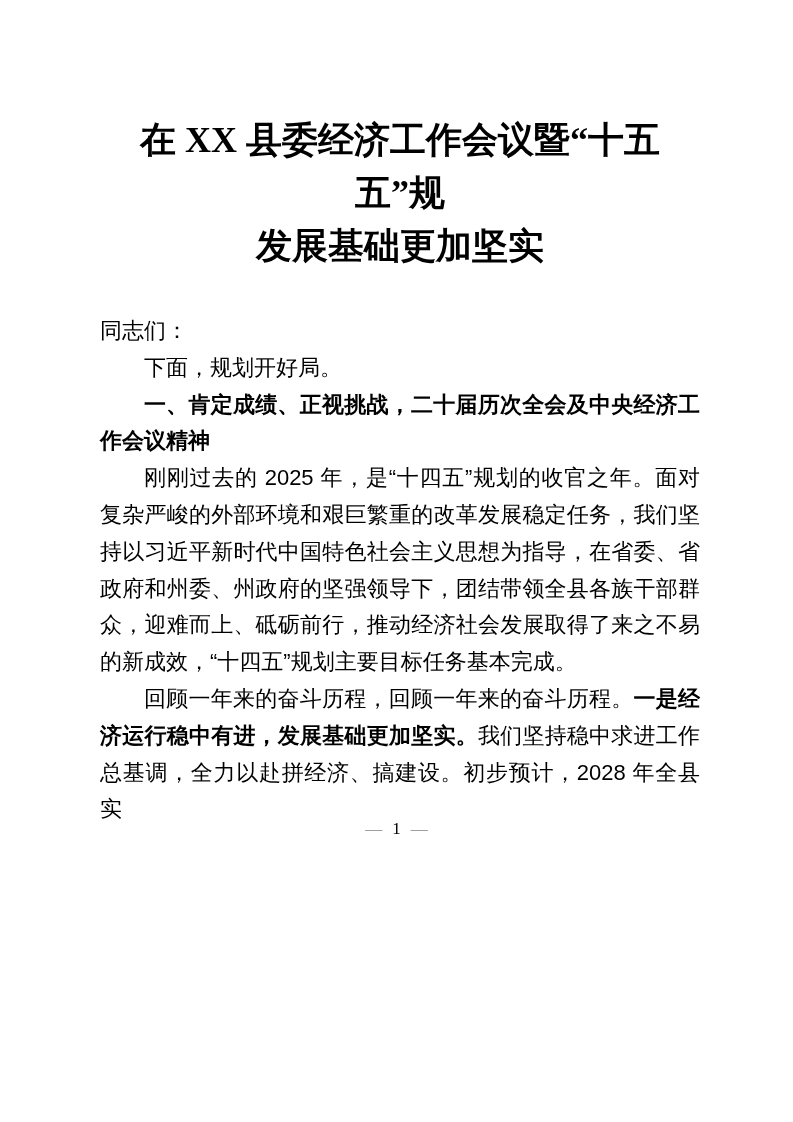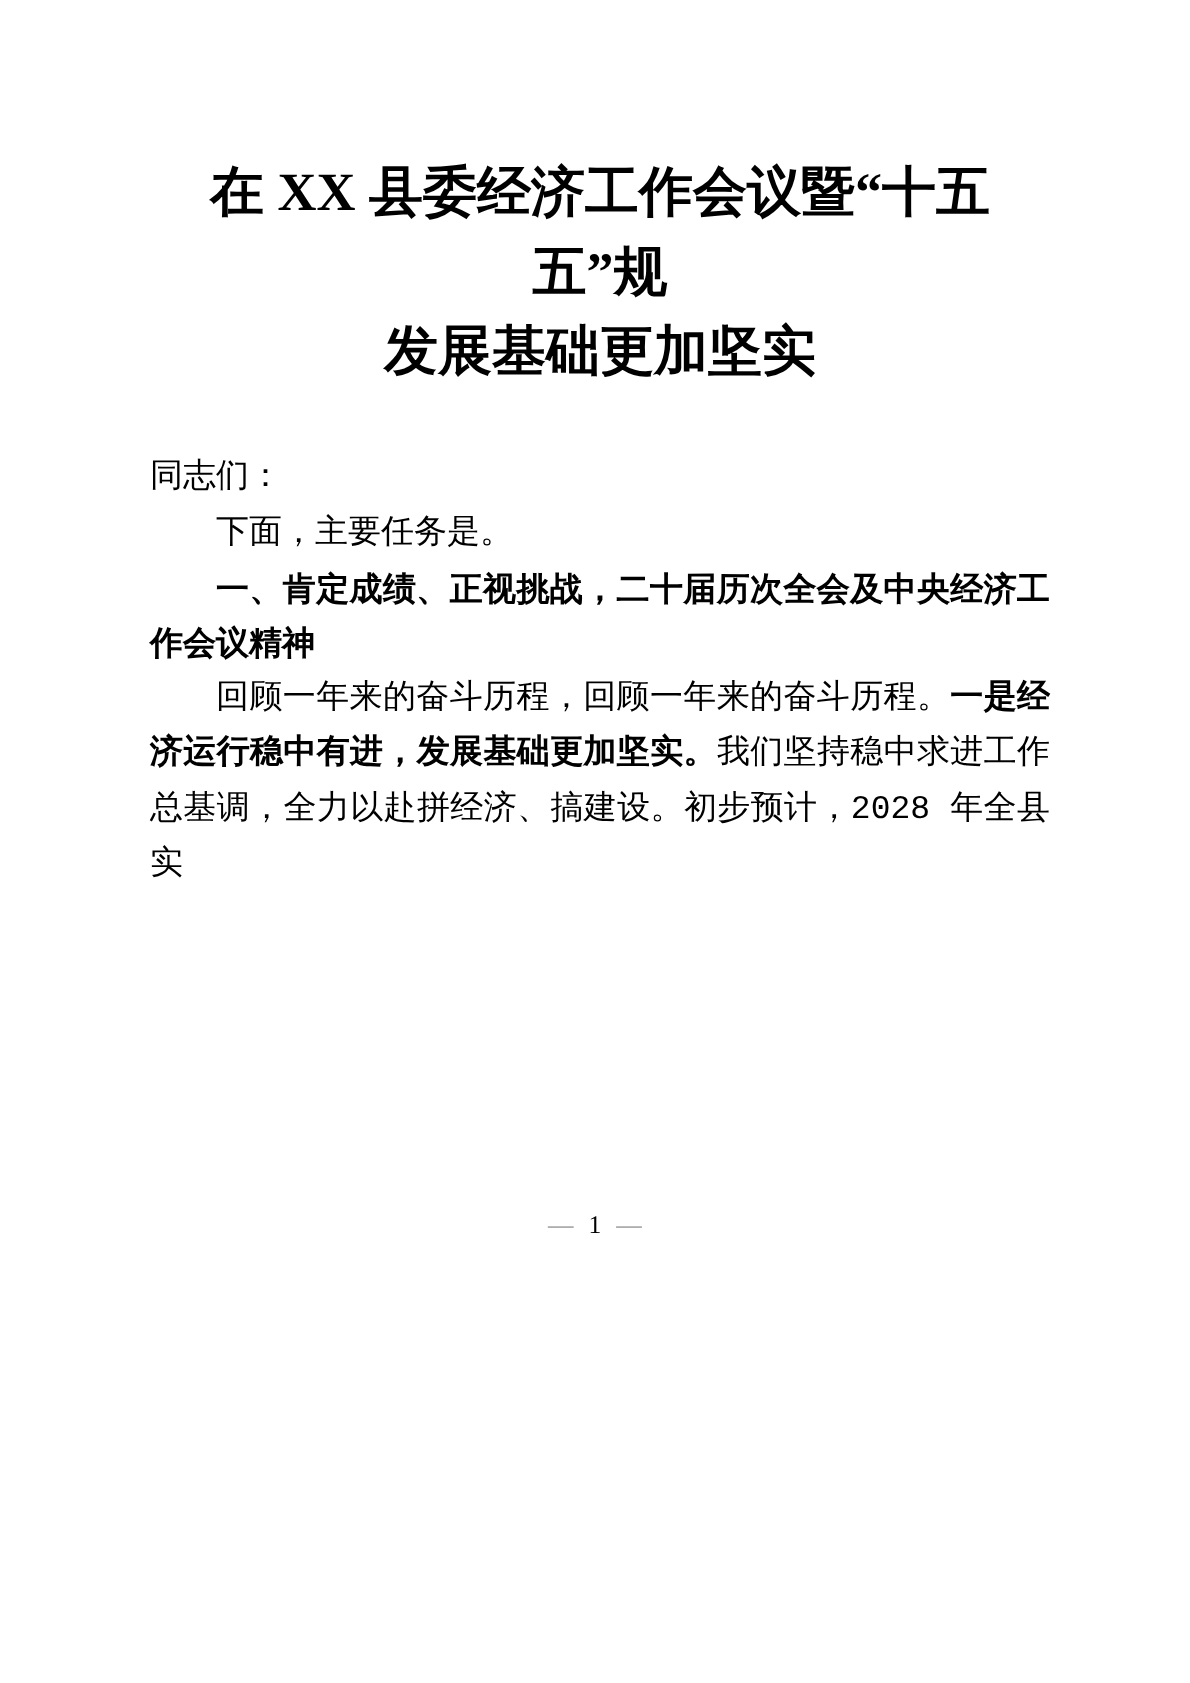--- a/index.html
+++ b/index.html
@@ -1,21 +1,21 @@
 <!DOCTYPE html>
 <html><head>
 <meta charset="utf-8">
 <style>
   * { margin: 0; padding: 0; box-sizing: border-box; }
   html, body { background: #ffffff; }
   .page {
     position: relative;
     width: 793px;
     height: 884px;
-    margin: 0 auto;
+    margin: 12px auto;
     background: #ffffff;
     color: #000000;
     font-family: "Liberation Serif", "DejaVu Serif", serif;
     overflow: hidden;
   }
   .content {
     position: absolute;
     left: 100px;
     top: 102px;
     width: 600px;
@@ -26,21 +26,21 @@
     font-weight: bold;
     text-align: center;
     font-family: "Liberation Serif", "DejaVu Serif", serif;
     margin-bottom: 40px;
   }
   .para {
     font-size: 22px;
     line-height: 36.8px;
     text-align: justify;
     text-indent: 2em;
-    font-family: Liberation Mono, monospace;
+    font-family: Liberation Sans, sans-serif;
   }
   .para.salutation { text-indent: 0; }
   .para.heading {
     font-family: "Liberation Sans", "DejaVu Sans", sans-serif;
     font-weight: bold;
   }
   .seg-bold { font-weight: bold; }
   .footer {
     position: absolute;
     left: 0;
@@ -58,19 +58,20 @@
 <body>
 
 <div class="page">
   <div class="content">
     <div class="doc-title" id="doc-title">
         <div>在 XX 县委经济工作会议暨“十五五”规</div>
         <div>发展基础更加坚实</div>
       </div>
     <div id="doc-body">
         <div class="para salutation"><span>同志们：</span></div>
-        <div class="para"><span>下面，主要任务是。</span></div>
+        <div class="para"><span>下面，规划开好局。</span></div>
         <div class="para heading"><span class="seg-bold">一、肯定成绩、正视挑战，二十届历次全会及中央经济工作会议精神</span></div>
+        <div class="para"><span>刚刚过去的 2025 年，是“十四五”规划的收官之年。面对复杂严峻的外部环境和艰巨繁重的改革发展稳定任务，我们坚持以习近平新时代中国特色社会主义思想为指导，在省委、省政府和州委、州政府的坚强领导下，团结带领全县各族干部群众，迎难而上、砥砺前行，推动经济社会发展取得了来之不易的新成效，“十四五”规划主要目标任务基本完成。</span></div>
         <div class="para"><span>回顾一年来的奋斗历程，回顾一年来的奋斗历程。</span><span class="seg-bold">一是经济运行稳中有进，发展基础更加坚实。</span><span>我们坚持稳中求进工作总基调，全力以赴拼经济、搞建设。初步预计，2028 年全县实</span></div>
       </div>
   </div>
   <div class="footer"><span class="dash">—</span><span class="num">1</span><span class="dash">—</span></div>
 </div>
 
 </body></html>

